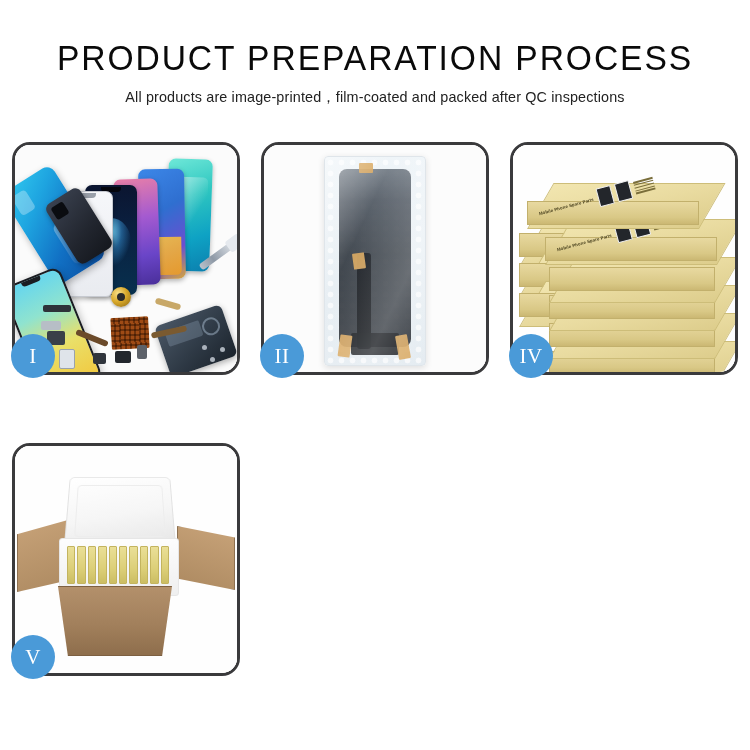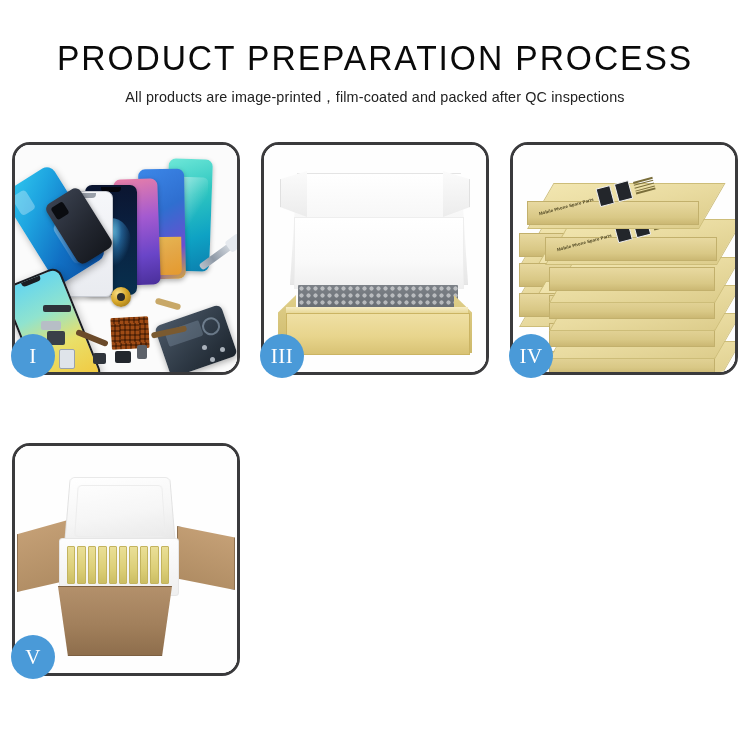--- a/index.html
+++ b/index.html
@@ -444,37 +444,38 @@
         <div class="chip-f"></div>
         <div class="yellow-bit"></div>
         <div class="screw-1"></div>
         <div class="screw-2"></div>
         <div class="screw-3"></div>
       </div>
     </div>
     <div class="badge">I</div>
   </div>
 
-
   <div class="panel">
     <div class="panel-inner">
-      <div class="scene-openbox">
-        <div class="ob-lid-back"></div>
-        <div class="ob-lid-flapL"></div>
-        <div class="ob-lid-flapR"></div>
-        <div class="ob-foam"></div>
-        <div class="ob-bubble-fill"></div>
-        <div class="ob-tray-left"></div>
-        <div class="ob-tray-right"></div>
-        <div class="ob-tray-rim"></div>
-        <div class="ob-tray-front"></div>
+      <div class="scene-bubble">
+        <div class="bubble-bag">
+          <div class="bb-screen"></div>
+          <div class="bb-flex"></div>
+          <div class="bb-conn"></div>
+          <div class="tape tape-1"></div>
+          <div class="tape tape-2"></div>
+          <div class="tape tape-3"></div>
+          <div class="tape tape-4"></div>
+          <div class="bubble-sheen"></div>
+        </div>
       </div>
     </div>
-    <div class="badge">III</div>
+    <div class="badge">II</div>
   </div>
+
 
   <div class="panel">
     <div class="panel-inner">
       <div class="scene-stack">
 
         <div class="stk" style="left:6px; top:76px; width:124px; height:36px;">
           <div class="top"></div>
             <div class="front"></div>
         </div>
         <div class="stk" style="left:6px; top:106px; width:124px; height:36px;">

